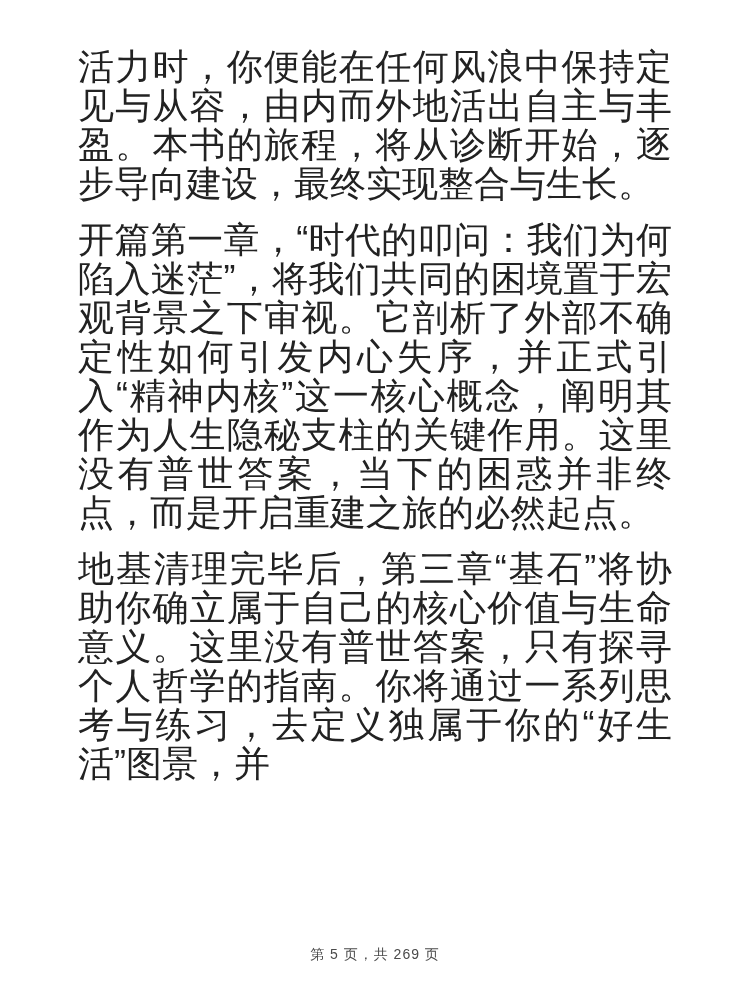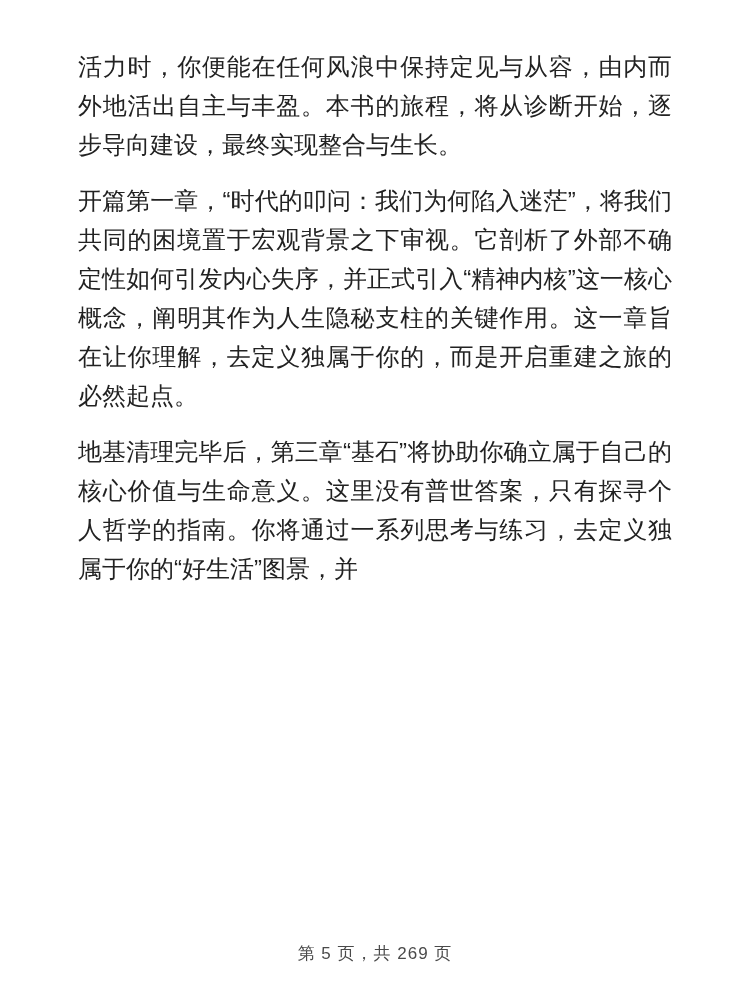--- a/index.html
+++ b/index.html
@@ -21,44 +21,44 @@
     overflow: hidden;
   }
   .content {
     position: absolute;
     top: 47px;
     left: 78px;
     width: 594px;
   }
   .content p {
     margin: 0 0 17px 0;
-    font-size: 24px;
+    font-size: 36px;
     line-height: 39px;
     color: #222222;
     text-align: justify;
     word-break: normal;
     overflow-wrap: break-word;
   }
   .footer {
     position: absolute;
     left: 0;
     right: 0;
     top: 944px;
     text-align: center;
-    font-size: 17px;
+    font-size: 14px;
     line-height: 20px;
     color: #4a4a4a;
     letter-spacing: 1px;
   }
 </style>
 </head>
 <body>
 
 <div class="page">
   <div class="content">
     <p>活力时，你便能在任何风浪中保持定见与从容，由内而外地活出自主与丰盈。本书的旅程，将从诊断开始，逐步导向建设，最终实现整合与生长。</p>
-    <p>开篇第一章，“时代的叩问：我们为何陷入迷茫”，将我们共同的困境置于宏观背景之下审视。它剖析了外部不确定性如何引发内心失序，并正式引入“精神内核”这一核心概念，阐明其作为人生隐秘支柱的关键作用。这一章旨在让你理解，去定义独属于你的，而是开启重建之旅的必然起点。</p>
+    <p>开篇第一章，“时代的叩问：我们为何陷入迷茫”，将我们共同的困境置于宏观背景之下审视。它剖析了外部不确定性如何引发内心失序，并正式引入“精神内核”这一核心概念，阐明其作为人生隐秘支柱的关键作用。这里没有普世答案，当下的困惑并非终点，而是开启重建之旅的必然起点。</p>
     <p>地基清理完毕后，第三章“基石”将协助你确立属于自己的核心价值与生命意义。这里没有普世答案，只有探寻个人哲学的指南。你将通过一系列思考与练习，去定义独属于你的“好生活”图景，并</p>
   </div>
   <div class="footer">
     <span>第 5 页，共 269 页</span>
   </div>
 </div>
 
 </body></html>

